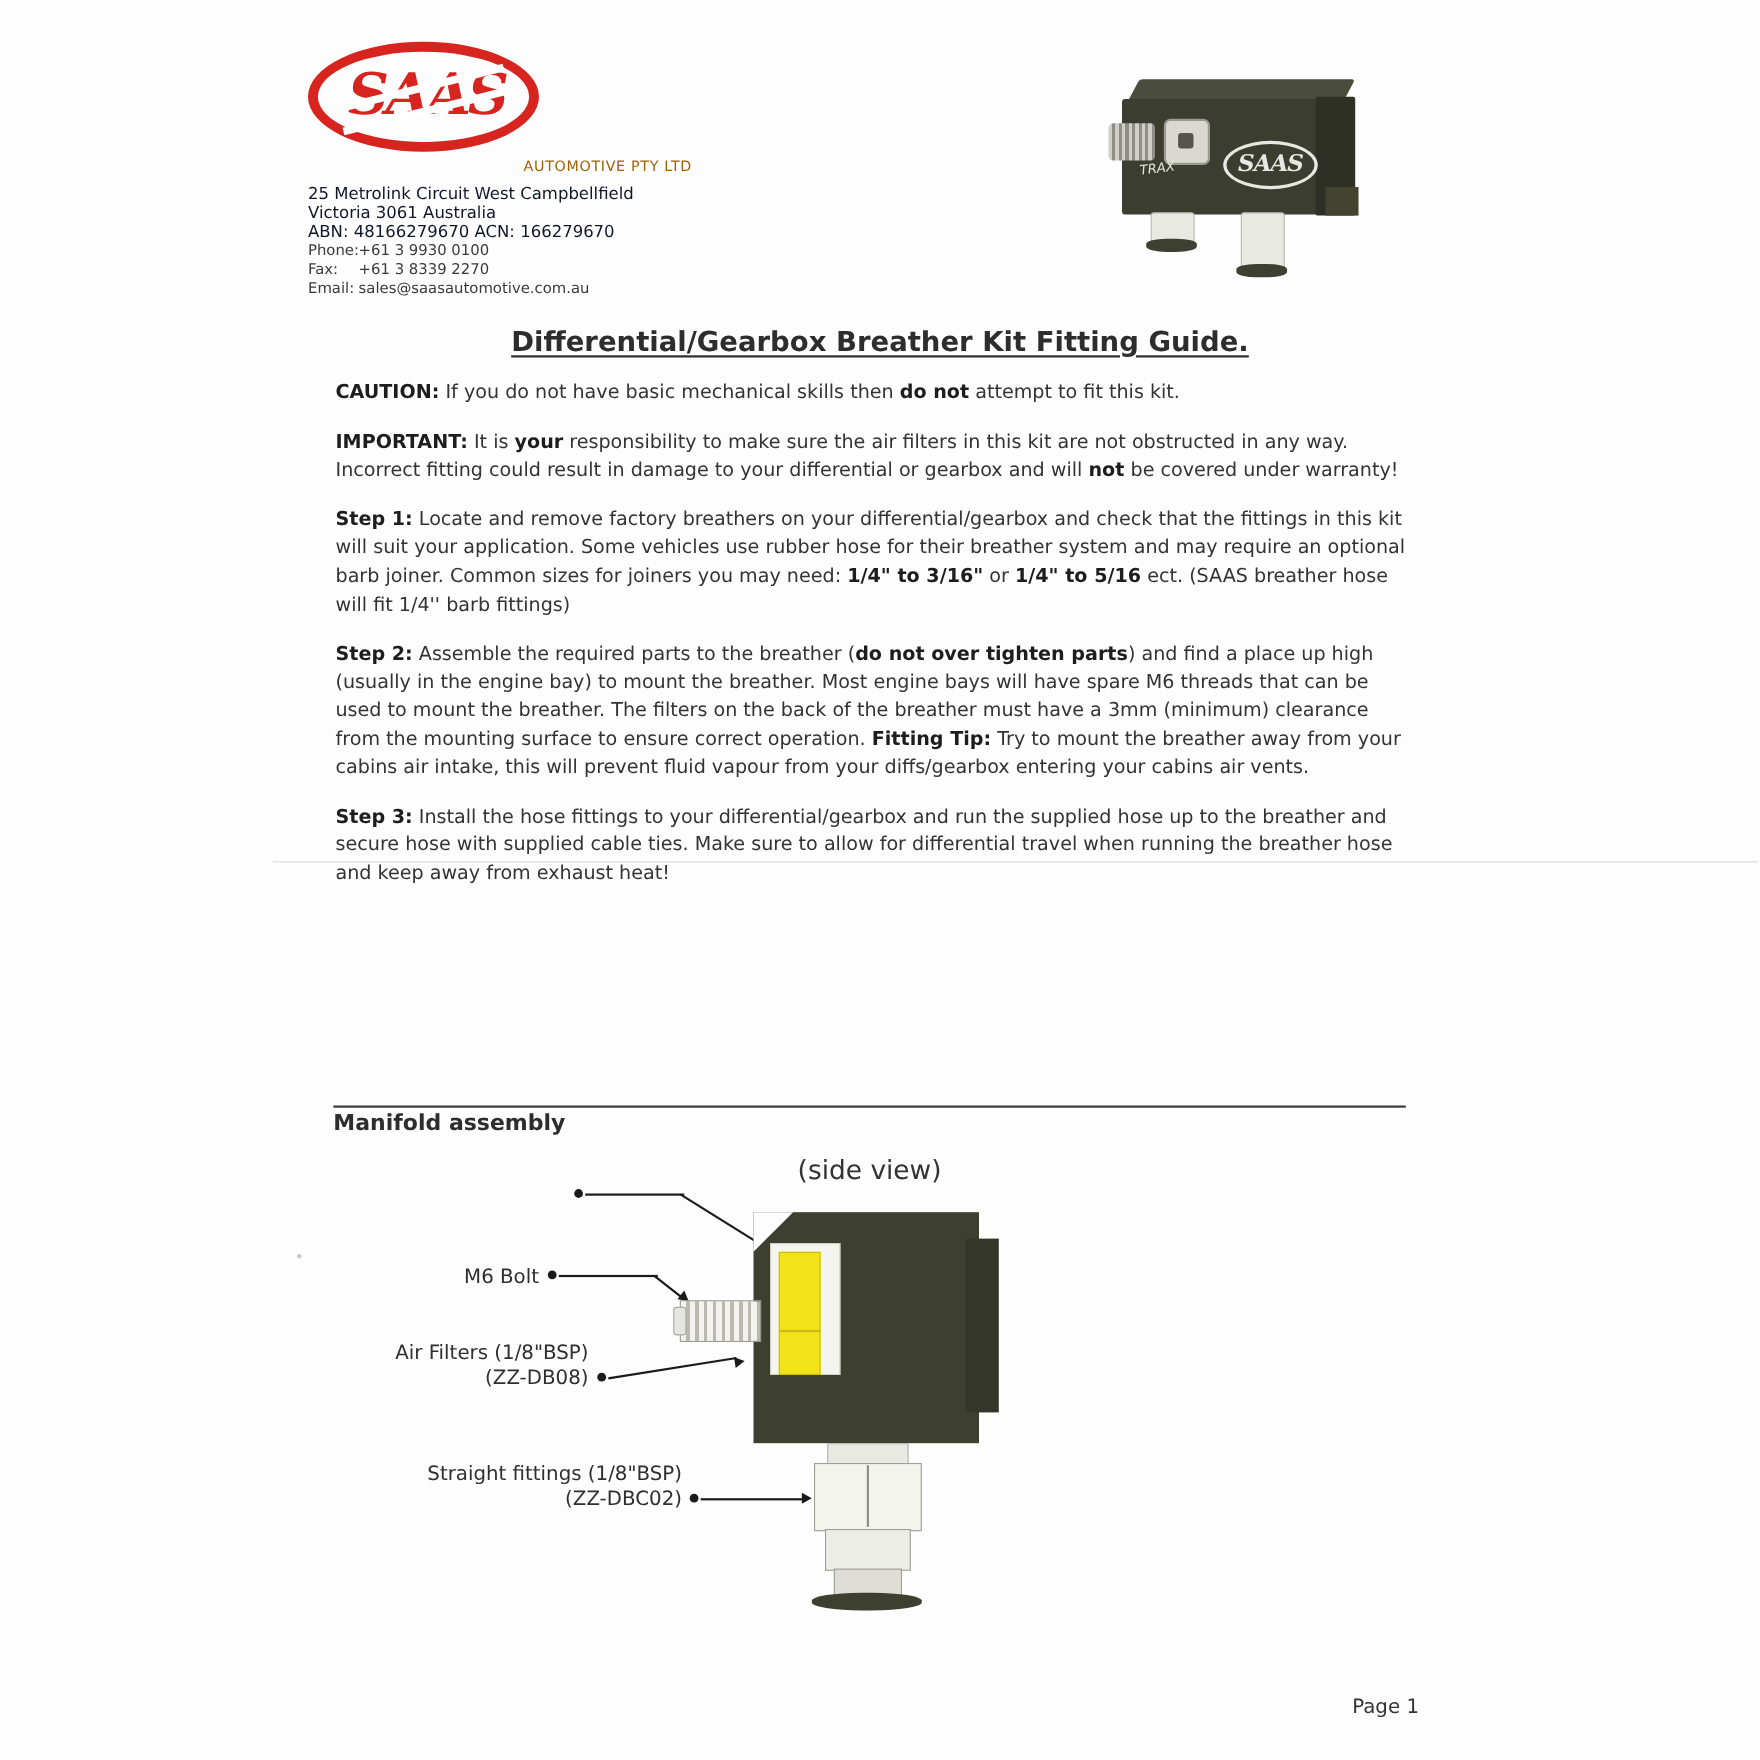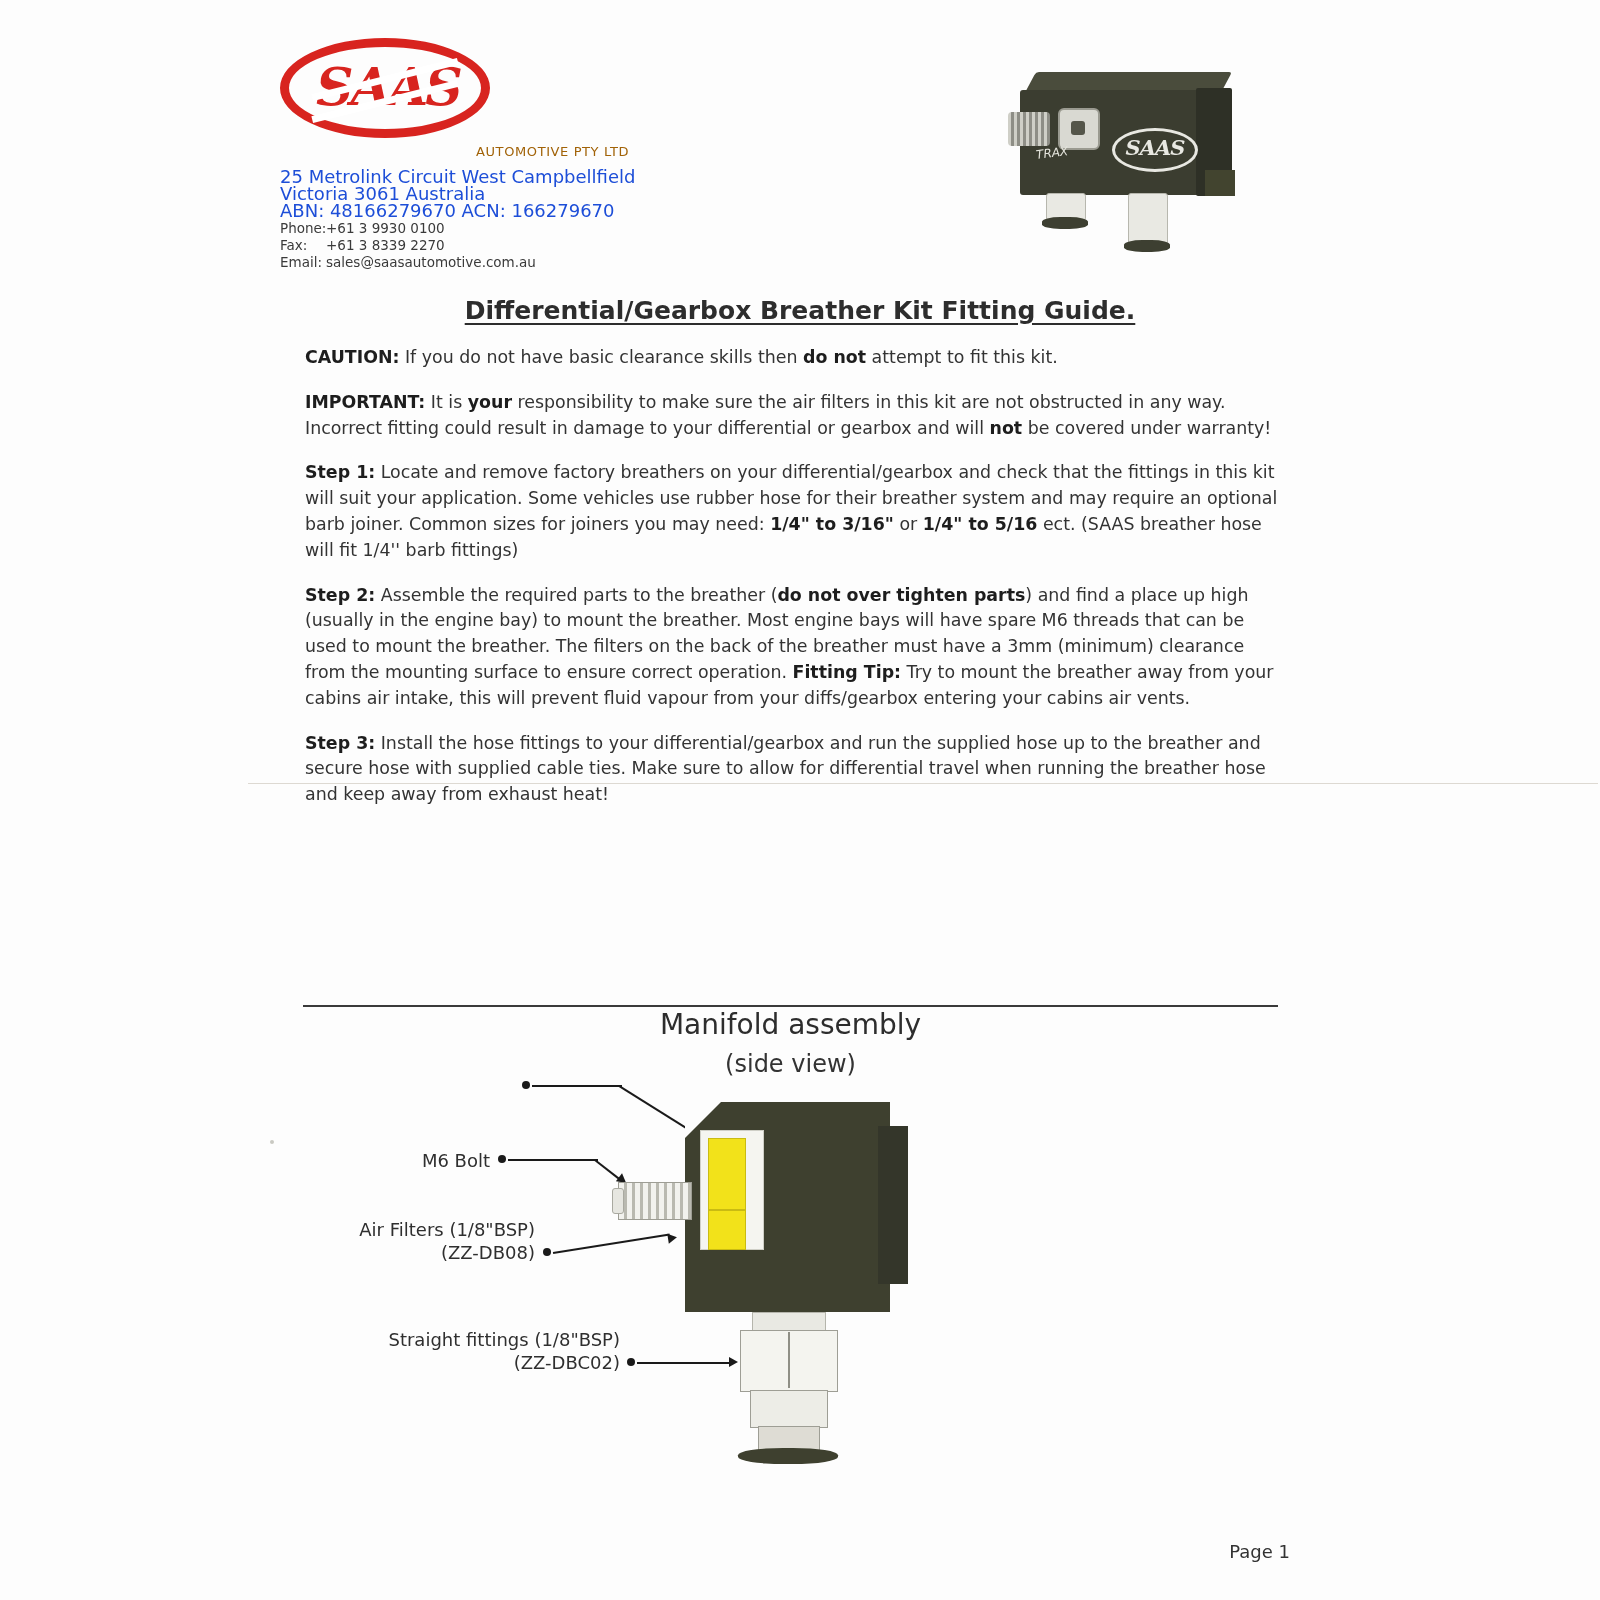--- a/index.html
+++ b/index.html
@@ -77,23 +77,23 @@
     top: 114px;
     left: 196px;
     font-size: 13px;
     letter-spacing: 0.6px;
     color: #a16207;
   }
   .address-block {
     position: absolute;
     top: 138px;
     left: 0;
-    font-size: 18px;
+    font-size: 15px;
     line-height: 17px;
-    color: #1d4ed8;
+    color: #0f172a;
   }
   .contact-block {
     position: absolute;
     top: 190px;
     left: 0;
     font-size: 13.5px;
     line-height: 17px;
     color: #3a3a3a;
   }
   .contact-block .lbl {
@@ -261,23 +261,23 @@
     top: 1005px;
     width: 975px;
     height: 2px;
     background: #3a3a3a;
   }
   .assembly-title {
     position: absolute;
     top: 1008px;
     left: 303px;
     width: 975px;
-    text-align: center;
-    font-size: 28px;
-    font-weight: normal;
+    text-align: left;
+    font-size: 20px;
+    font-weight: bold;
     color: #2d2d2d;
   }
   .assembly-sub {
     position: absolute;
     top: 1050px;
     left: 303px;
     width: 975px;
     text-align: center;
     font-size: 24px;
     color: #333;
@@ -506,21 +506,21 @@
     <div class="pp-fit2"></div>
     <div class="pp-base1"></div>
     <div class="pp-base2"></div>
   </div>
 
   <div class="doc-title">Differential/Gearbox Breather Kit Fitting Guide.</div>
 
   <div class="content">
 
     <div class="para">
-      <b>CAUTION:</b><span> If you do not have basic clearance skills then </span><b>do not</b><span> attempt to fit this kit.</span>
+      <b>CAUTION:</b><span> If you do not have basic mechanical skills then </span><b>do not</b><span> attempt to fit this kit.</span>
     </div>
 
     <div class="para">
       <b>IMPORTANT:</b><span> It is </span><b>your</b><span> responsibility to make sure the air filters in this kit are not obstructed in any way. Incorrect fitting could result in damage to your differential or gearbox and will </span><b>not</b><span> be covered under warranty!</span>
     </div>
 
     <div class="para">
       <b>Step 1:</b><span> Locate and remove factory breathers on your differential/gearbox and check that the fittings in this kit will suit your application. Some vehicles use rubber hose for their breather system and may require an optional barb joiner. Common sizes for joiners you may need: </span><b>1/4" to 3/16"</b><span> or </span><b>1/4" to 5/16</b><span> ect. (SAAS breather hose will fit 1/4'' barb fittings)</span>
     </div>
 

